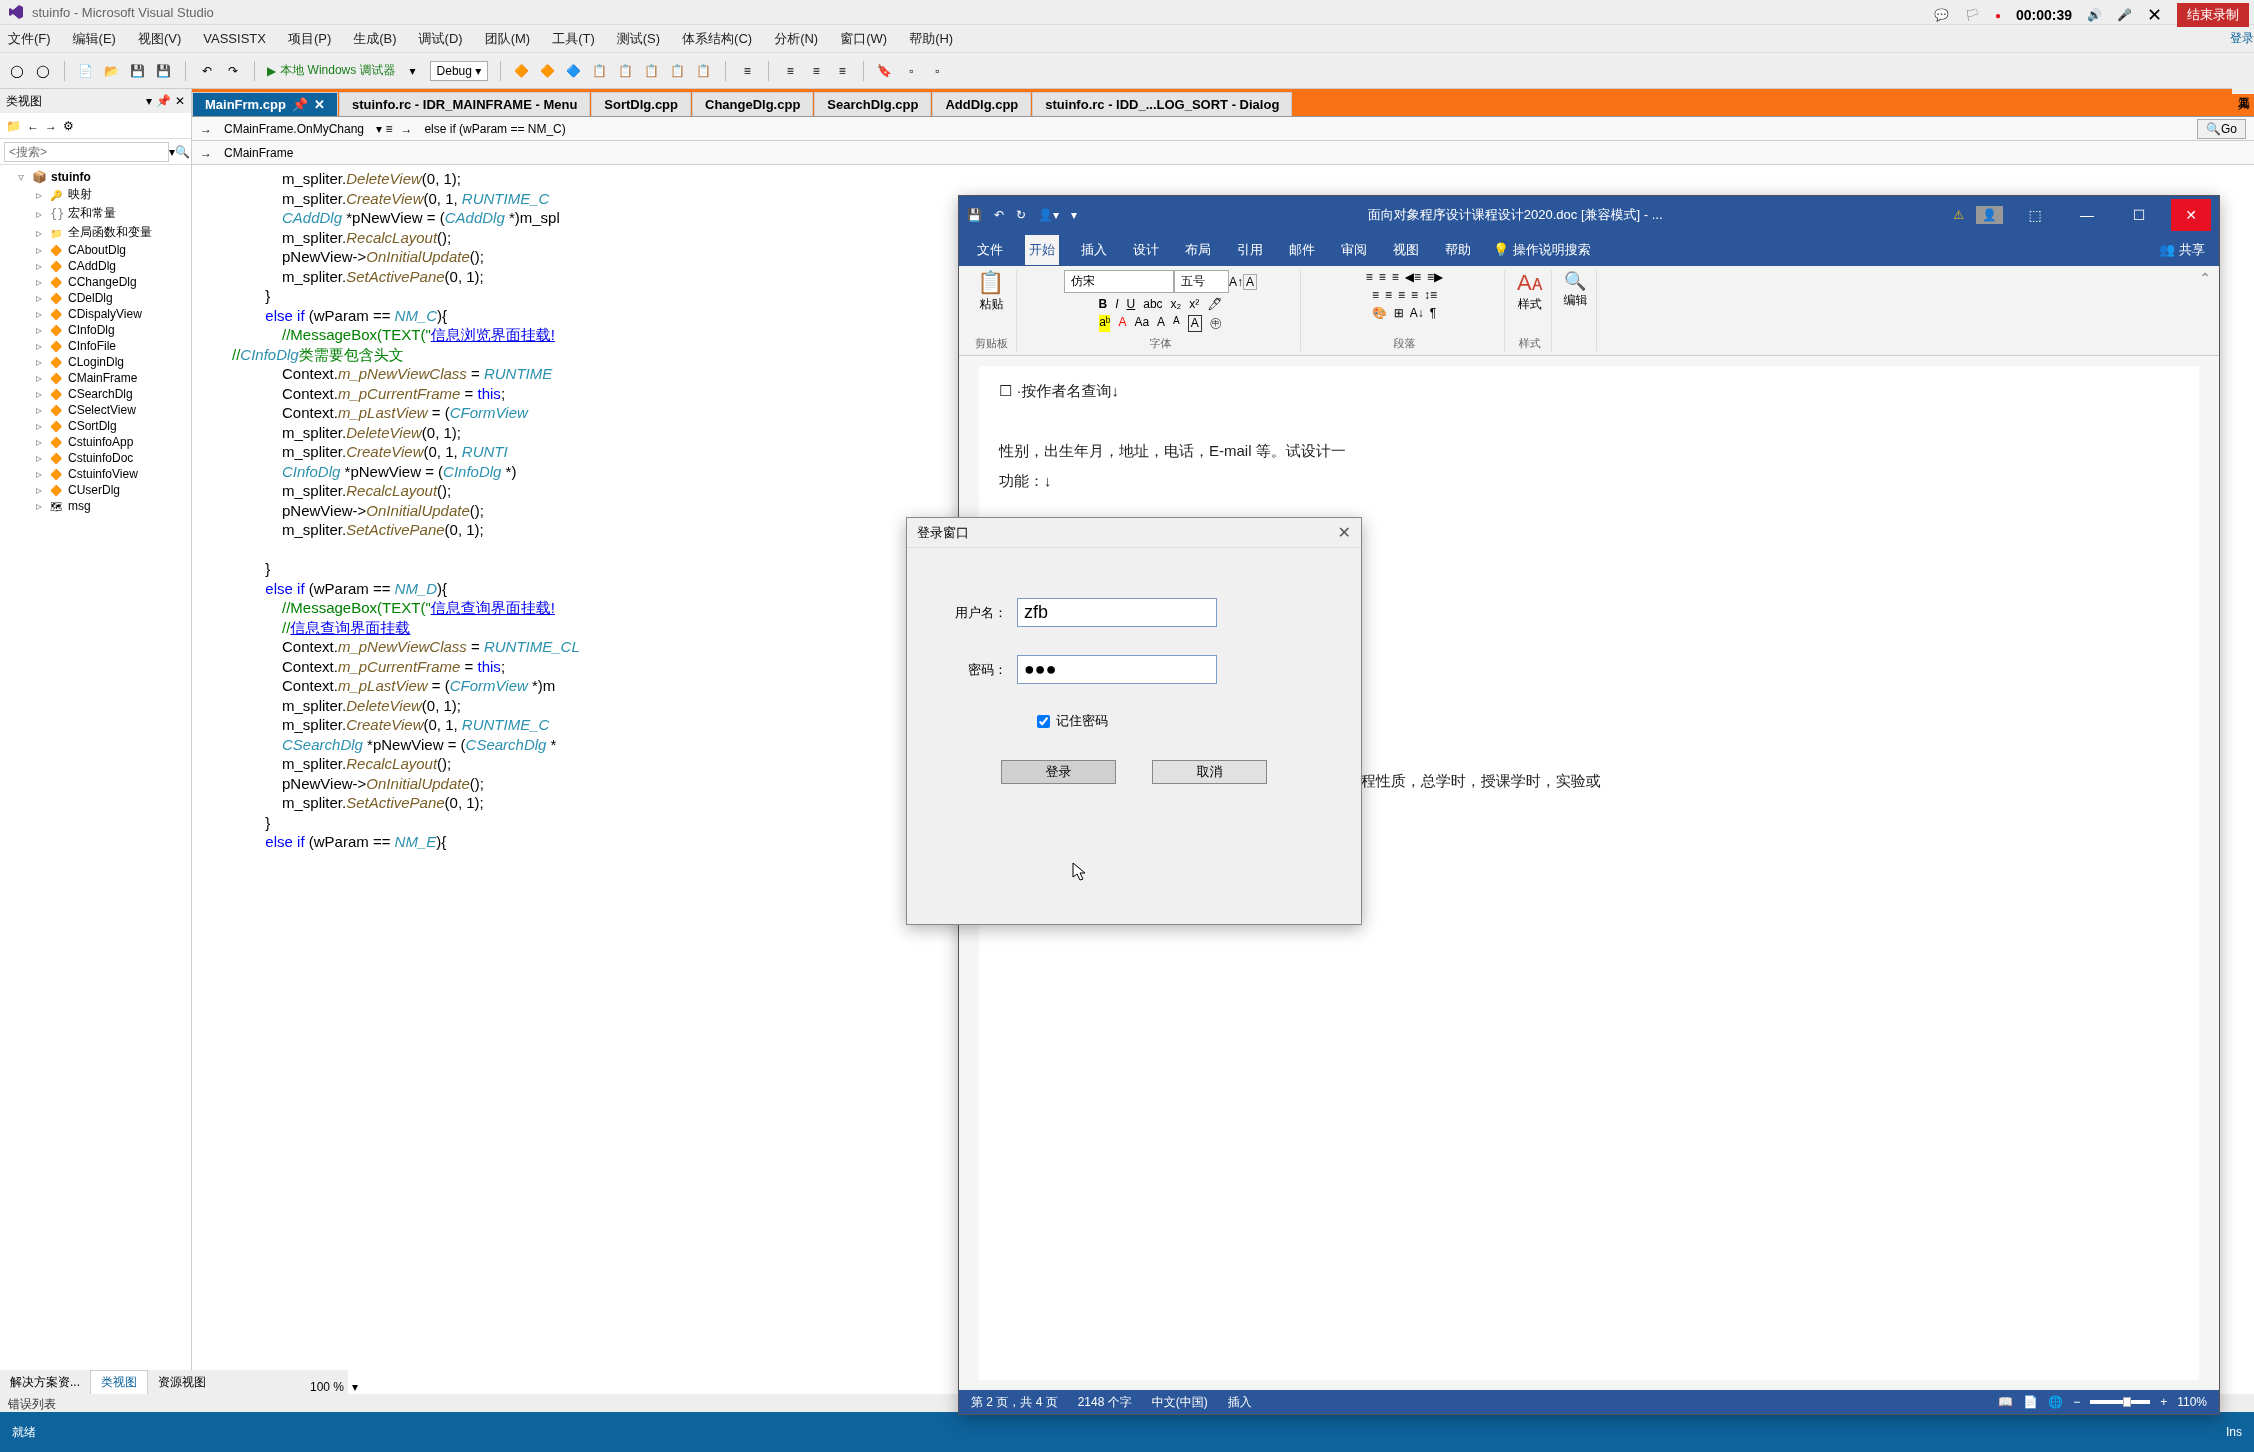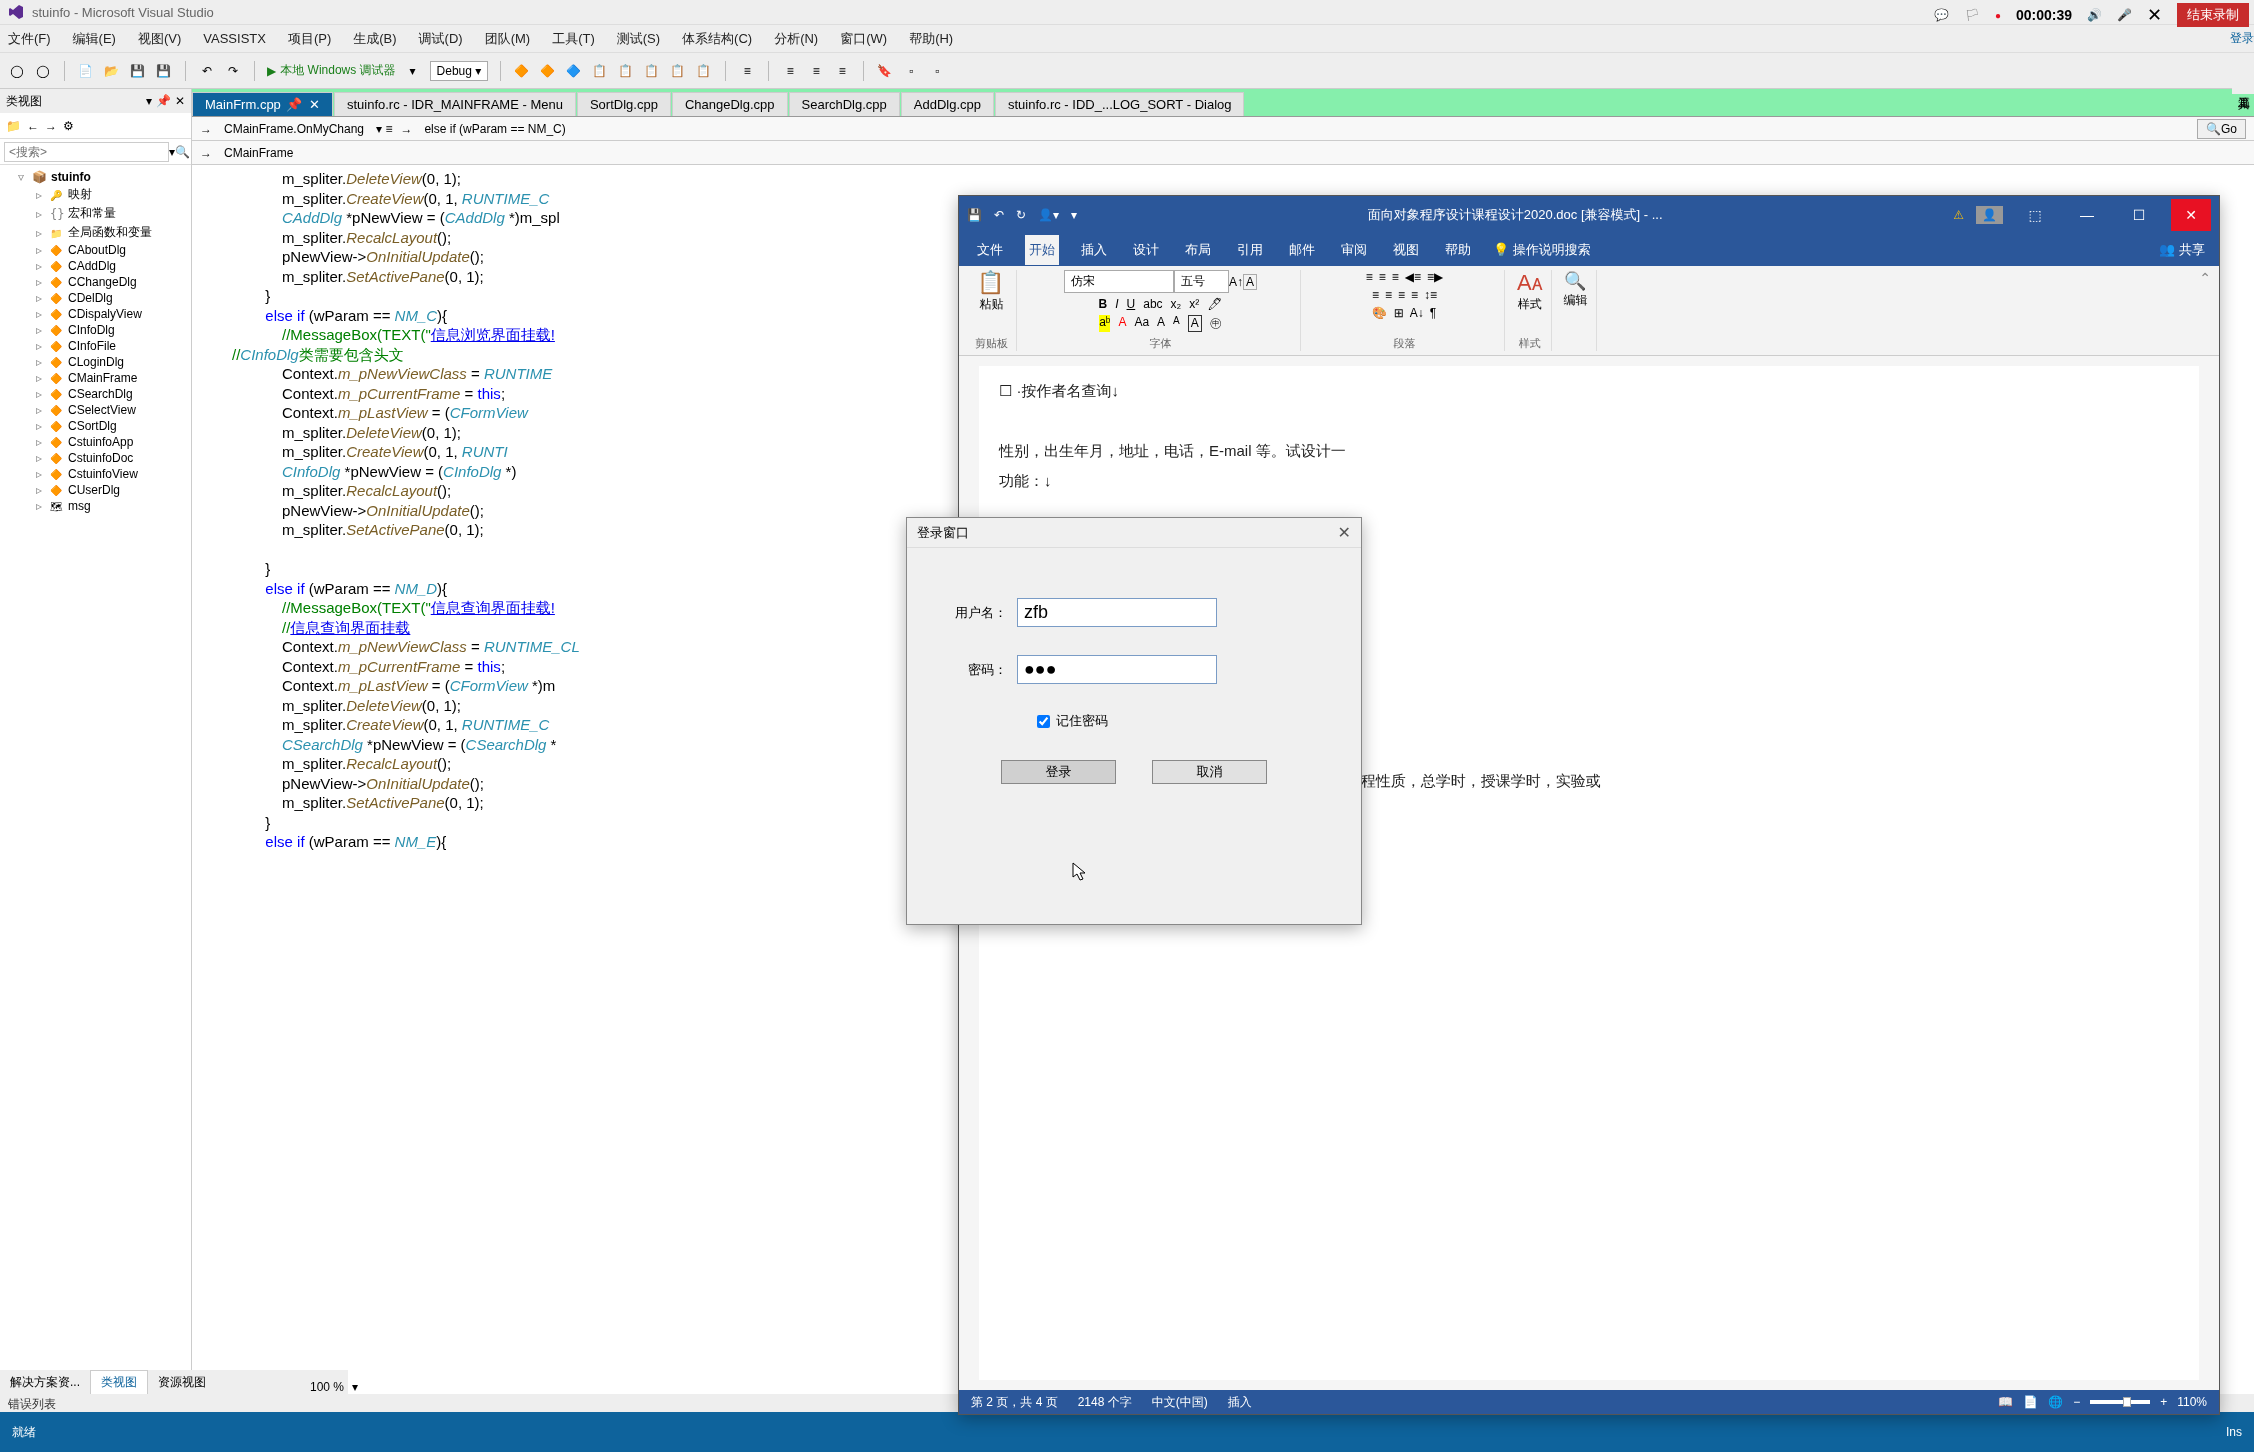--- a/index.html
+++ b/index.html
@@ -39,21 +39,21 @@
 .tree-icon { width: 14px; height: 14px; display: inline-block; }
 .tree-toggle { width: 10px; color: #888; }
 .icon-class::before { content: "🔶"; font-size: 10px; }
 .icon-folder::before { content: "📁"; font-size: 10px; }
 .icon-bracket::before { content: "{}"; color: #888; font-family: monospace; }
 .icon-key::before { content: "🔑"; font-size: 10px; }
 .icon-map::before { content: "🗺"; font-size: 10px; }
 
 
 .editor-area { flex: 1; display: flex; flex-direction: column; position: relative; }
-.tab-strip { height: 28px; background: #86efac; display: flex; align-items: flex-end; border-bottom: 1px solid #999; }
+.tab-strip { height: 28px; background: #f97316; display: flex; align-items: flex-end; border-bottom: 1px solid #999; font-weight: bold; }
 .file-tab { padding: 4px 12px; font-size: 13px; background: #e4e4e4; border: 1px solid #ccc; border-bottom: none; margin-right: 1px; display: flex; align-items: center; gap: 6px; }
 .file-tab.active { background: #0e639c; color: #fff; }
 .nav-bar { height: 24px; display: flex; align-items: center; gap: 8px; padding: 0 8px; border-bottom: 1px solid #ccc; background: #f8f8f8; }
 .nav-bar2 { height: 24px; display: flex; align-items: center; gap: 8px; padding: 0 8px; border-bottom: 1px solid #ccc; background: #f8f8f8; }
 .nav-select { border: none; background: transparent; font-size: 12px; padding: 2px 4px; }
 .go-btn { margin-left: auto; padding: 2px 8px; background: #f0f0f0; border: 1px solid #aaa; font-size: 12px; }
 
 .code-editor { flex: 1; background: #fff; font-family: Consolas, monospace; font-size: 15px; padding: 4px 0 4px 40px; overflow: auto; position: relative; line-height: 1.3; }
 .code-line { white-space: pre; }
 .kw { color: #0000ff; }

